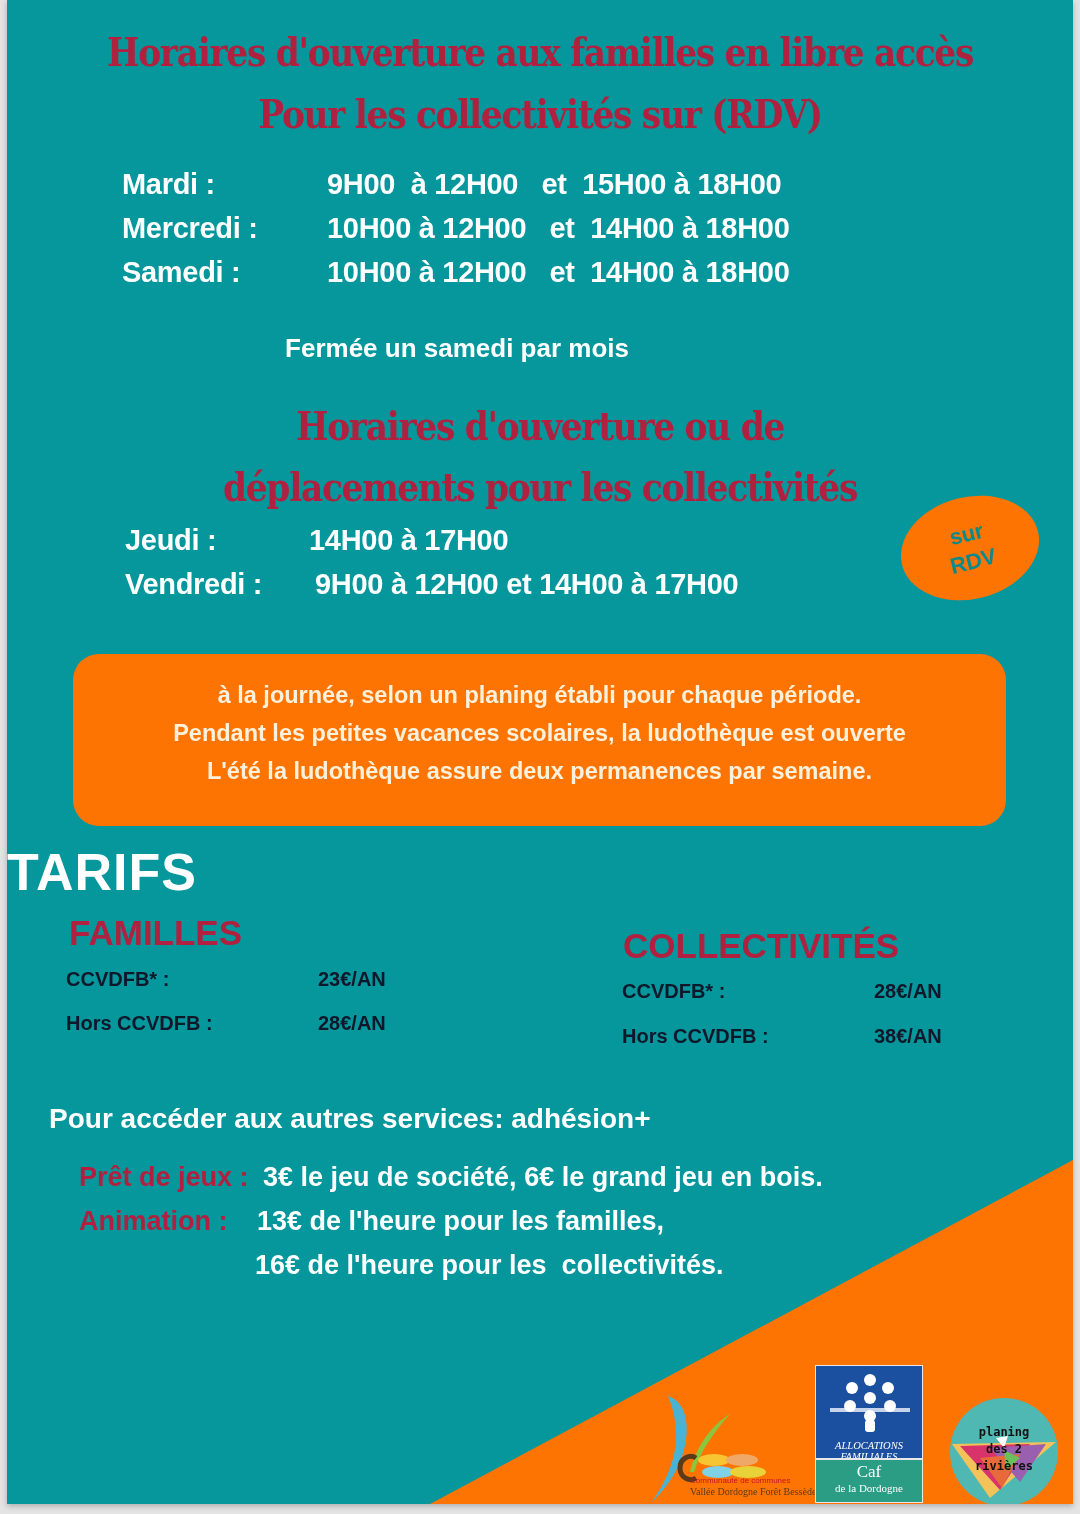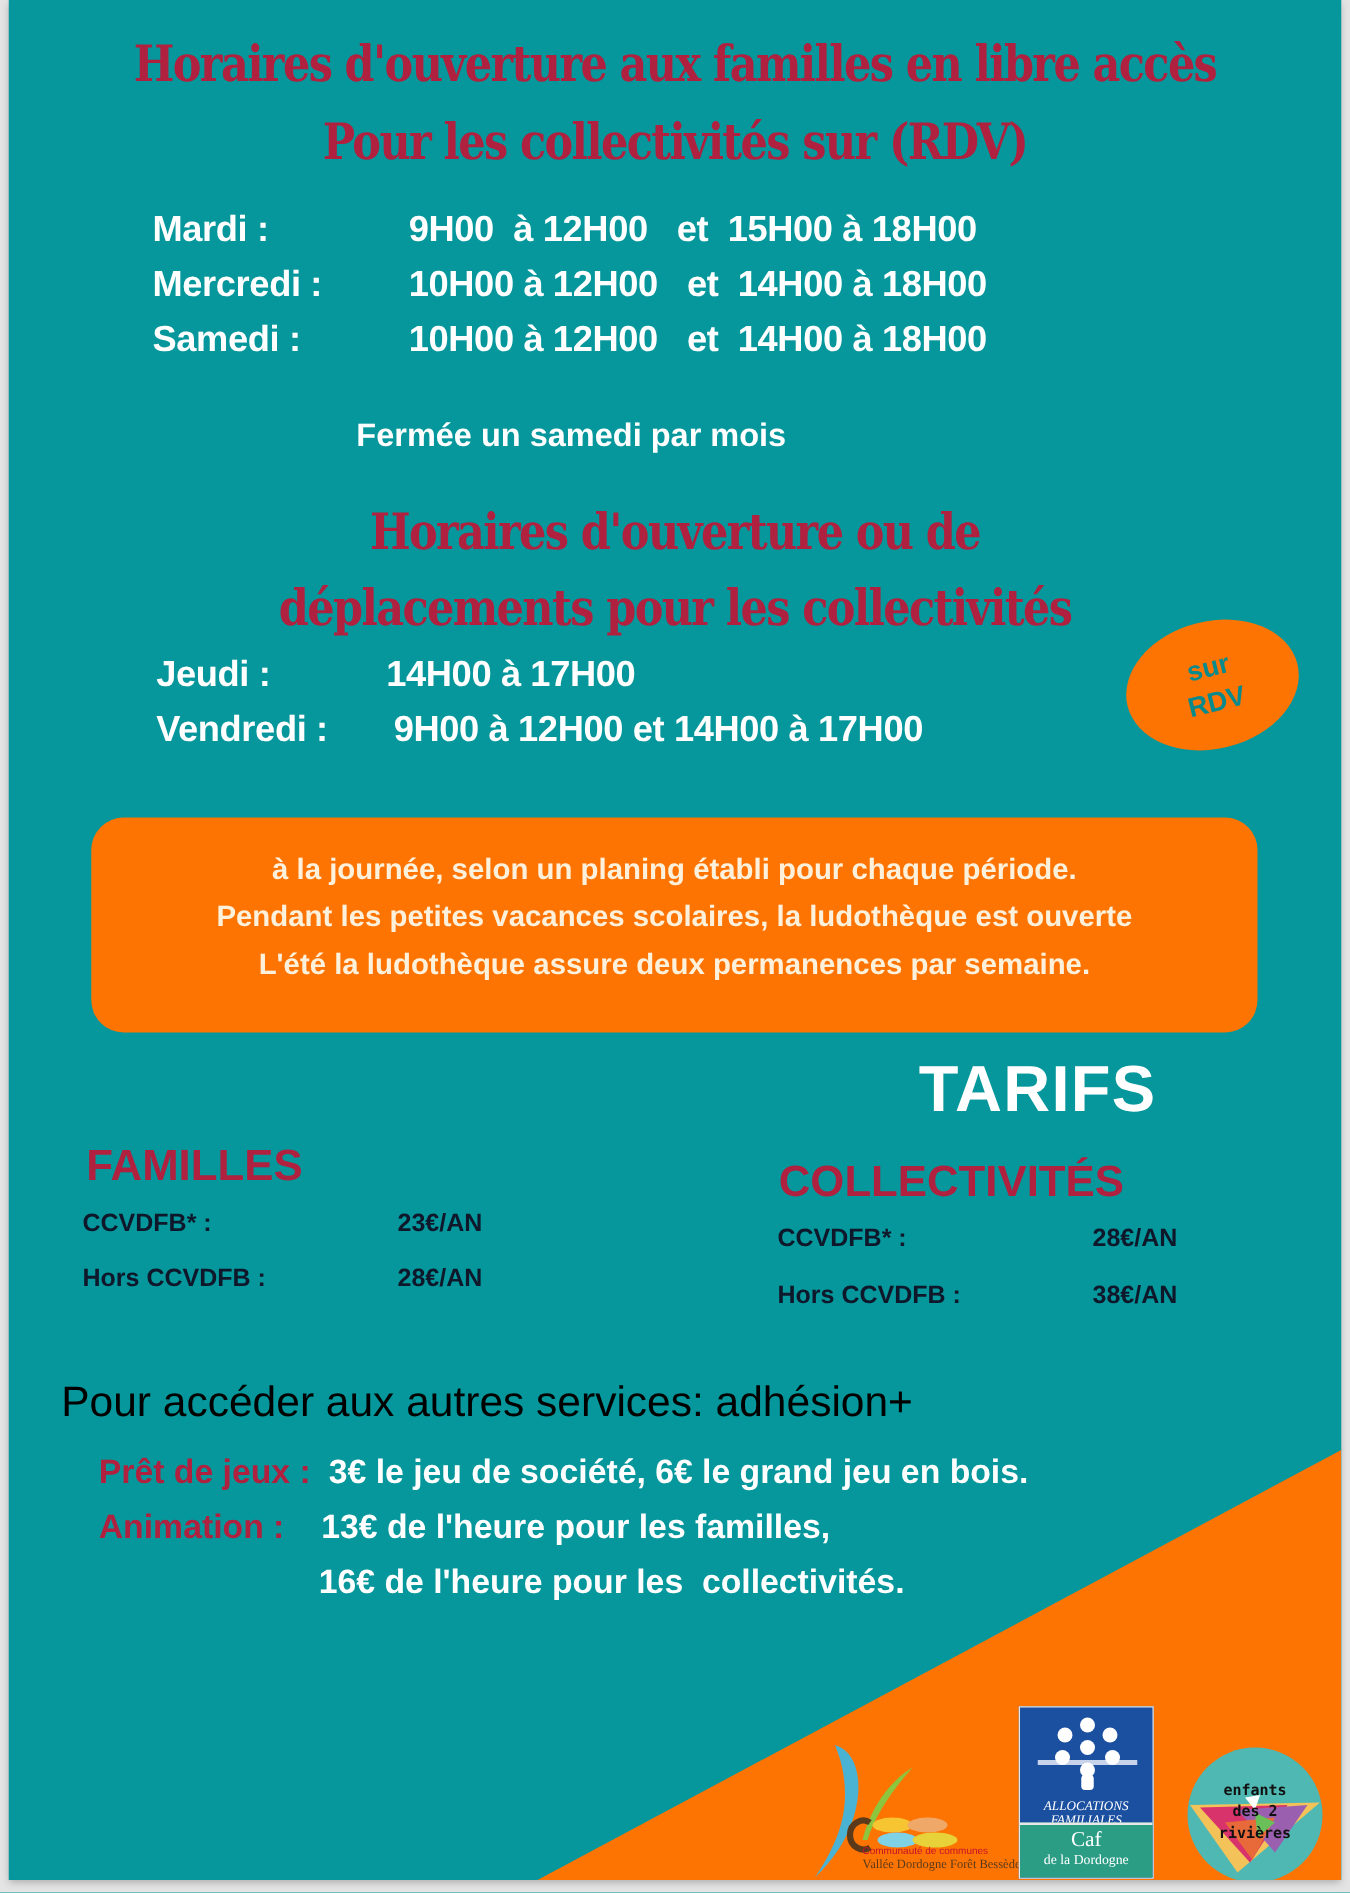--- a/index.html
+++ b/index.html
@@ -47,24 +47,24 @@
     display: flex; flex-direction: column; align-items: center; justify-content: center;
     color: #0b8a8c; font-weight: bold; font-size: 22px; line-height: 28px;
     transform: rotate(-14deg);
   }
   .orange-box {
     position: absolute; left: 66px; top: 654px; width: 933px; height: 172px;
     background: #fd7403; border-radius: 26px;
     box-sizing: border-box; padding-top: 22px;
     text-align: center; color: #fdf1dc; font-weight: bold; font-size: 23.5px; line-height: 38px;
   }
-  .tarifs { left: 0; width: 918px; text-align: right; top: 842px; color: #fff; font-weight: bold; font-size: 52px; letter-spacing: 1px; }
+  .tarifs { left: 0; width: 918px; text-align: left; top: 842px; color: #fff; font-weight: bold; font-size: 52px; letter-spacing: 1px; }
   .sub-title { color: #b0213f; font-weight: bold; font-size: 35px; }
   .price { color: #0f172a; font-weight: bold; font-size: 20px; }
-  .acceder { left: 42px; top: 1103px; color: #000000; font-weight: normal; font-size: 34px; }
+  .acceder { left: 42px; top: 1103px; color: #ffffff; font-weight: bold; font-size: 28px; }
   .svc-label { color: #b0213f; font-weight: bold; font-size: 27px; margin-left: 42px; }
   .svc-text { color: #fff; font-weight: bold; font-size: 27px; }
   .footnote { left: 28px; top: 1292px; color: #fff; font-weight: bold; font-size: 28px; }
   .footnote .fade { color: #fdf1dc; }
   .logo-cc { position: absolute; left: 633px; top: 1392px; width: 160px; height: 112px; }
   .cc-text1 { position: absolute; left: 683px; top: 1476px; font-size: 8px; color: #c8102e; font-family: "Liberation Sans", sans-serif; white-space: nowrap; }
   .cc-text2 { position: absolute; left: 683px; top: 1486px; font-size: 10px; color: #5a3a1a; font-family: "Liberation Serif", serif; white-space: nowrap; }
   .caf {
     position: absolute; left: 808px; top: 1365px; width: 108px; height: 138px;
     background: #1b4fa0; border: 1px solid #e8e8e8; box-sizing: border-box;
@@ -187,21 +187,21 @@
   <div class="enfants">
     <svg style="position:absolute;left:0;top:0" width="108" height="108" viewBox="0 0 108 108">
       <polygon points="2,46 106,44 40,100" fill="#f3c35a"></polygon>
       <polygon points="10,48 80,46 50,92" fill="#d8336a"></polygon>
       <polygon points="40,50 96,46 70,84" fill="#9b5fb0"></polygon>
       <polygon points="30,60 70,56 52,90" fill="#e86a3a"></polygon>
       <polygon points="54,52 70,60 56,72" fill="#6bbf59"></polygon>
       <polygon points="46,40 58,38 54,50" fill="#ffffff"></polygon>
     </svg>
     <div class="enfants-text">
-      <div>enfants</div>
+      <div>planing</div>
       <div>des 2</div>
       <div>rivières</div>
     </div>
   </div>
 </div>
 
 <style>
   .sched-day, .sched-hours, .w { white-space: pre; }
   .svc-text, .price { white-space: pre; }
 </style>

